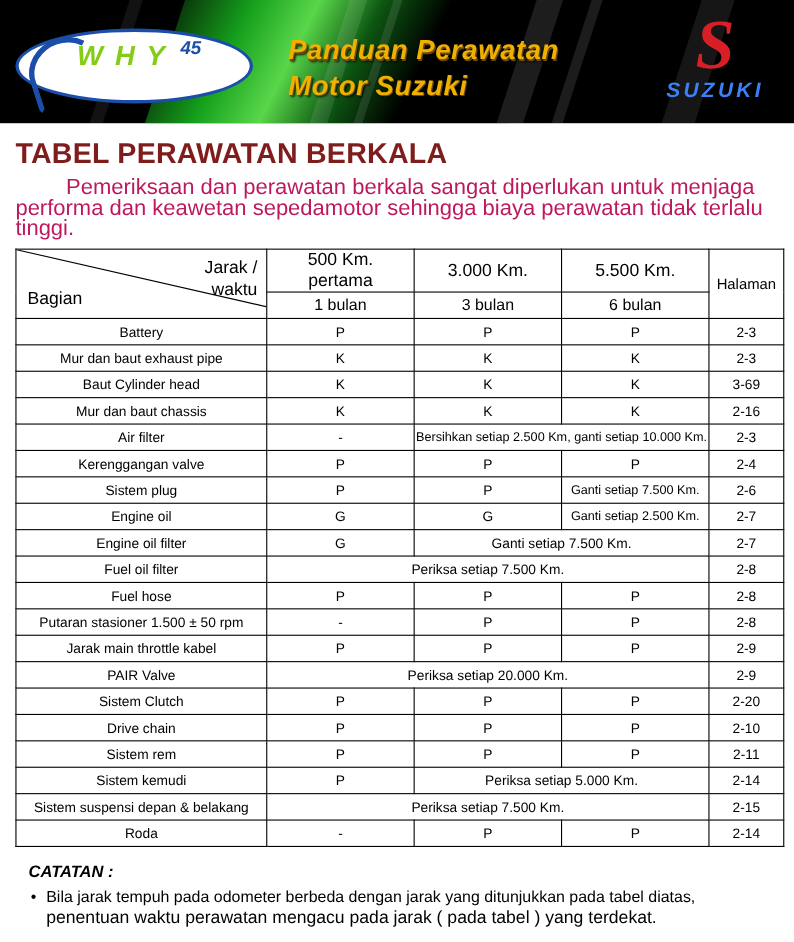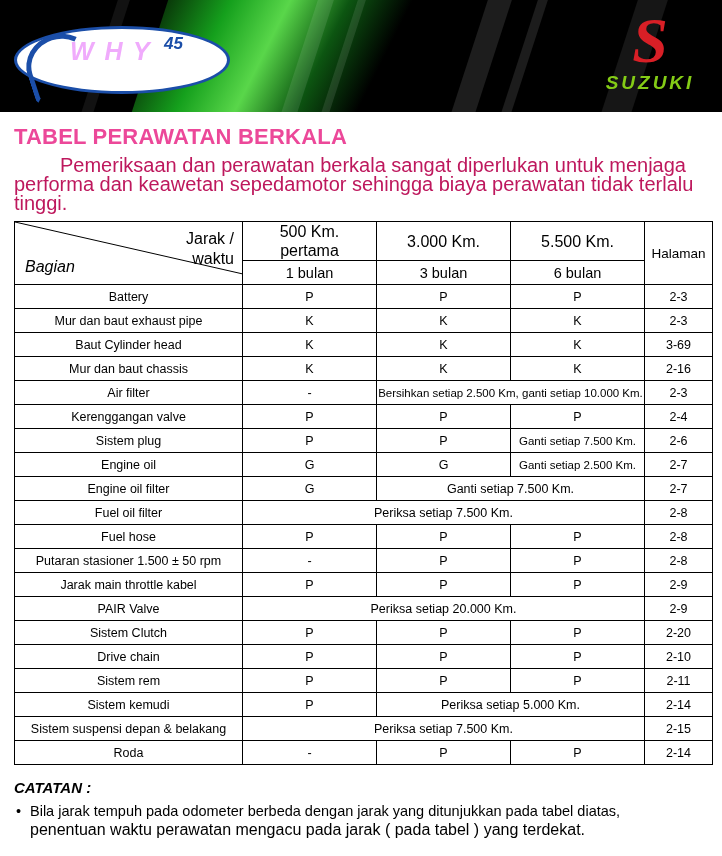--- a/index.html
+++ b/index.html
@@ -75,21 +75,21 @@
     border-bottom-color: transparent;
   }
   .logo-why {
     position: absolute;
     left: 56px; top: 21px;
     font-family: "Liberation Sans", sans-serif;
     font-weight: bold;
     font-style: italic;
     font-size: 25px;
     letter-spacing: 2px;
-    color: #f0abfc;
+    color: #84cc16;
   }
   .logo-45 {
     position: absolute;
     left: 150px; top: 18px;
     font-weight: bold;
     font-style: italic;
     font-size: 17px;
     color: #1b4ea8;
   }
   .logo-motor {
@@ -129,36 +129,36 @@
     font-style: italic;
     line-height: 54px;
     text-align: center;
     font-family: "Liberation Serif", serif;
   }
   .suzuki-word {
     position: absolute;
     left: 0; top: 58px;
     width: 112px;
     text-align: center;
-    color: #84cc16;
+    color: #3b82f6;
     font-size: 19px;
     font-weight: bold;
     font-style: italic;
     letter-spacing: 3px;
   }
 
   
   .content {
     padding: 6px 10px 0 12px;
   }
   h1.doc-title {
     margin: 6px 0 6px 2px;
-    font-size: 22px;
-    font-weight: bold;
-    color: #ec4899;
+    font-size: 26px;
+    font-weight: bold;
+    color: #7f1d1d;
     letter-spacing: 0.2px;
   }
   .intro {
     margin: 5px 2px 8px 2px;
     font-size: 20px;
     line-height: 19px;
     color: #be185d;
     text-indent: 46px;
   }
   .legend {
@@ -212,39 +212,38 @@
     position: absolute;
     right: 8px; top: 7px;
     text-align: right;
     font-size: 16px;
     line-height: 20px;
   }
   .head-label-bagian {
     position: absolute;
     left: 10px; bottom: 8px;
     font-size: 16px;
-    font-style: italic;
   }
   .head-km {
     font-size: 16px;
     height: 48px;
     line-height: 19px;
   }
   .head-km .small { display: block; }
   .head-month {
     font-size: 14.5px;
     height: 30px;
   }
   .head-page {
     font-size: 13.5px;
   }
 
   
   .notes {
-    margin: 14px 0 0 2px;
+    margin: 14px 0 0 14px;
   }
   .notes-title {
     font-size: 15px;
     font-weight: bold;
     font-style: italic;
     margin-bottom: 5px;
   }
   .note-item {
     position: relative;
     font-size: 14.5px;
@@ -271,20 +270,24 @@
     <div class="banner-stripe s4"></div>
     <div class="banner-stripe s5"></div>
 
     <div class="logo">
       <div class="logo-oval"></div>
       <div class="logo-swoosh"></div>
       <div class="logo-why">W H Y</div>
       <div class="logo-45">45</div>
     </div>
 
+    <div class="banner-title">
+      <div>Panduan Perawatan</div>
+      <div>Motor Suzuki</div>
+    </div>
 
     <div class="suzuki-mark">
       <div class="suzuki-s">S</div>
       <div class="suzuki-word">SUZUKI</div>
     </div>
   </div>
 
   <div class="content">
     <h1 class="doc-title">TABEL PERAWATAN BERKALA</h1>
     <p class="intro">Pemeriksaan dan perawatan berkala sangat diperlukan untuk menjaga performa dan keawetan sepedamotor sehingga biaya perawatan tidak terlalu tinggi.</p>

